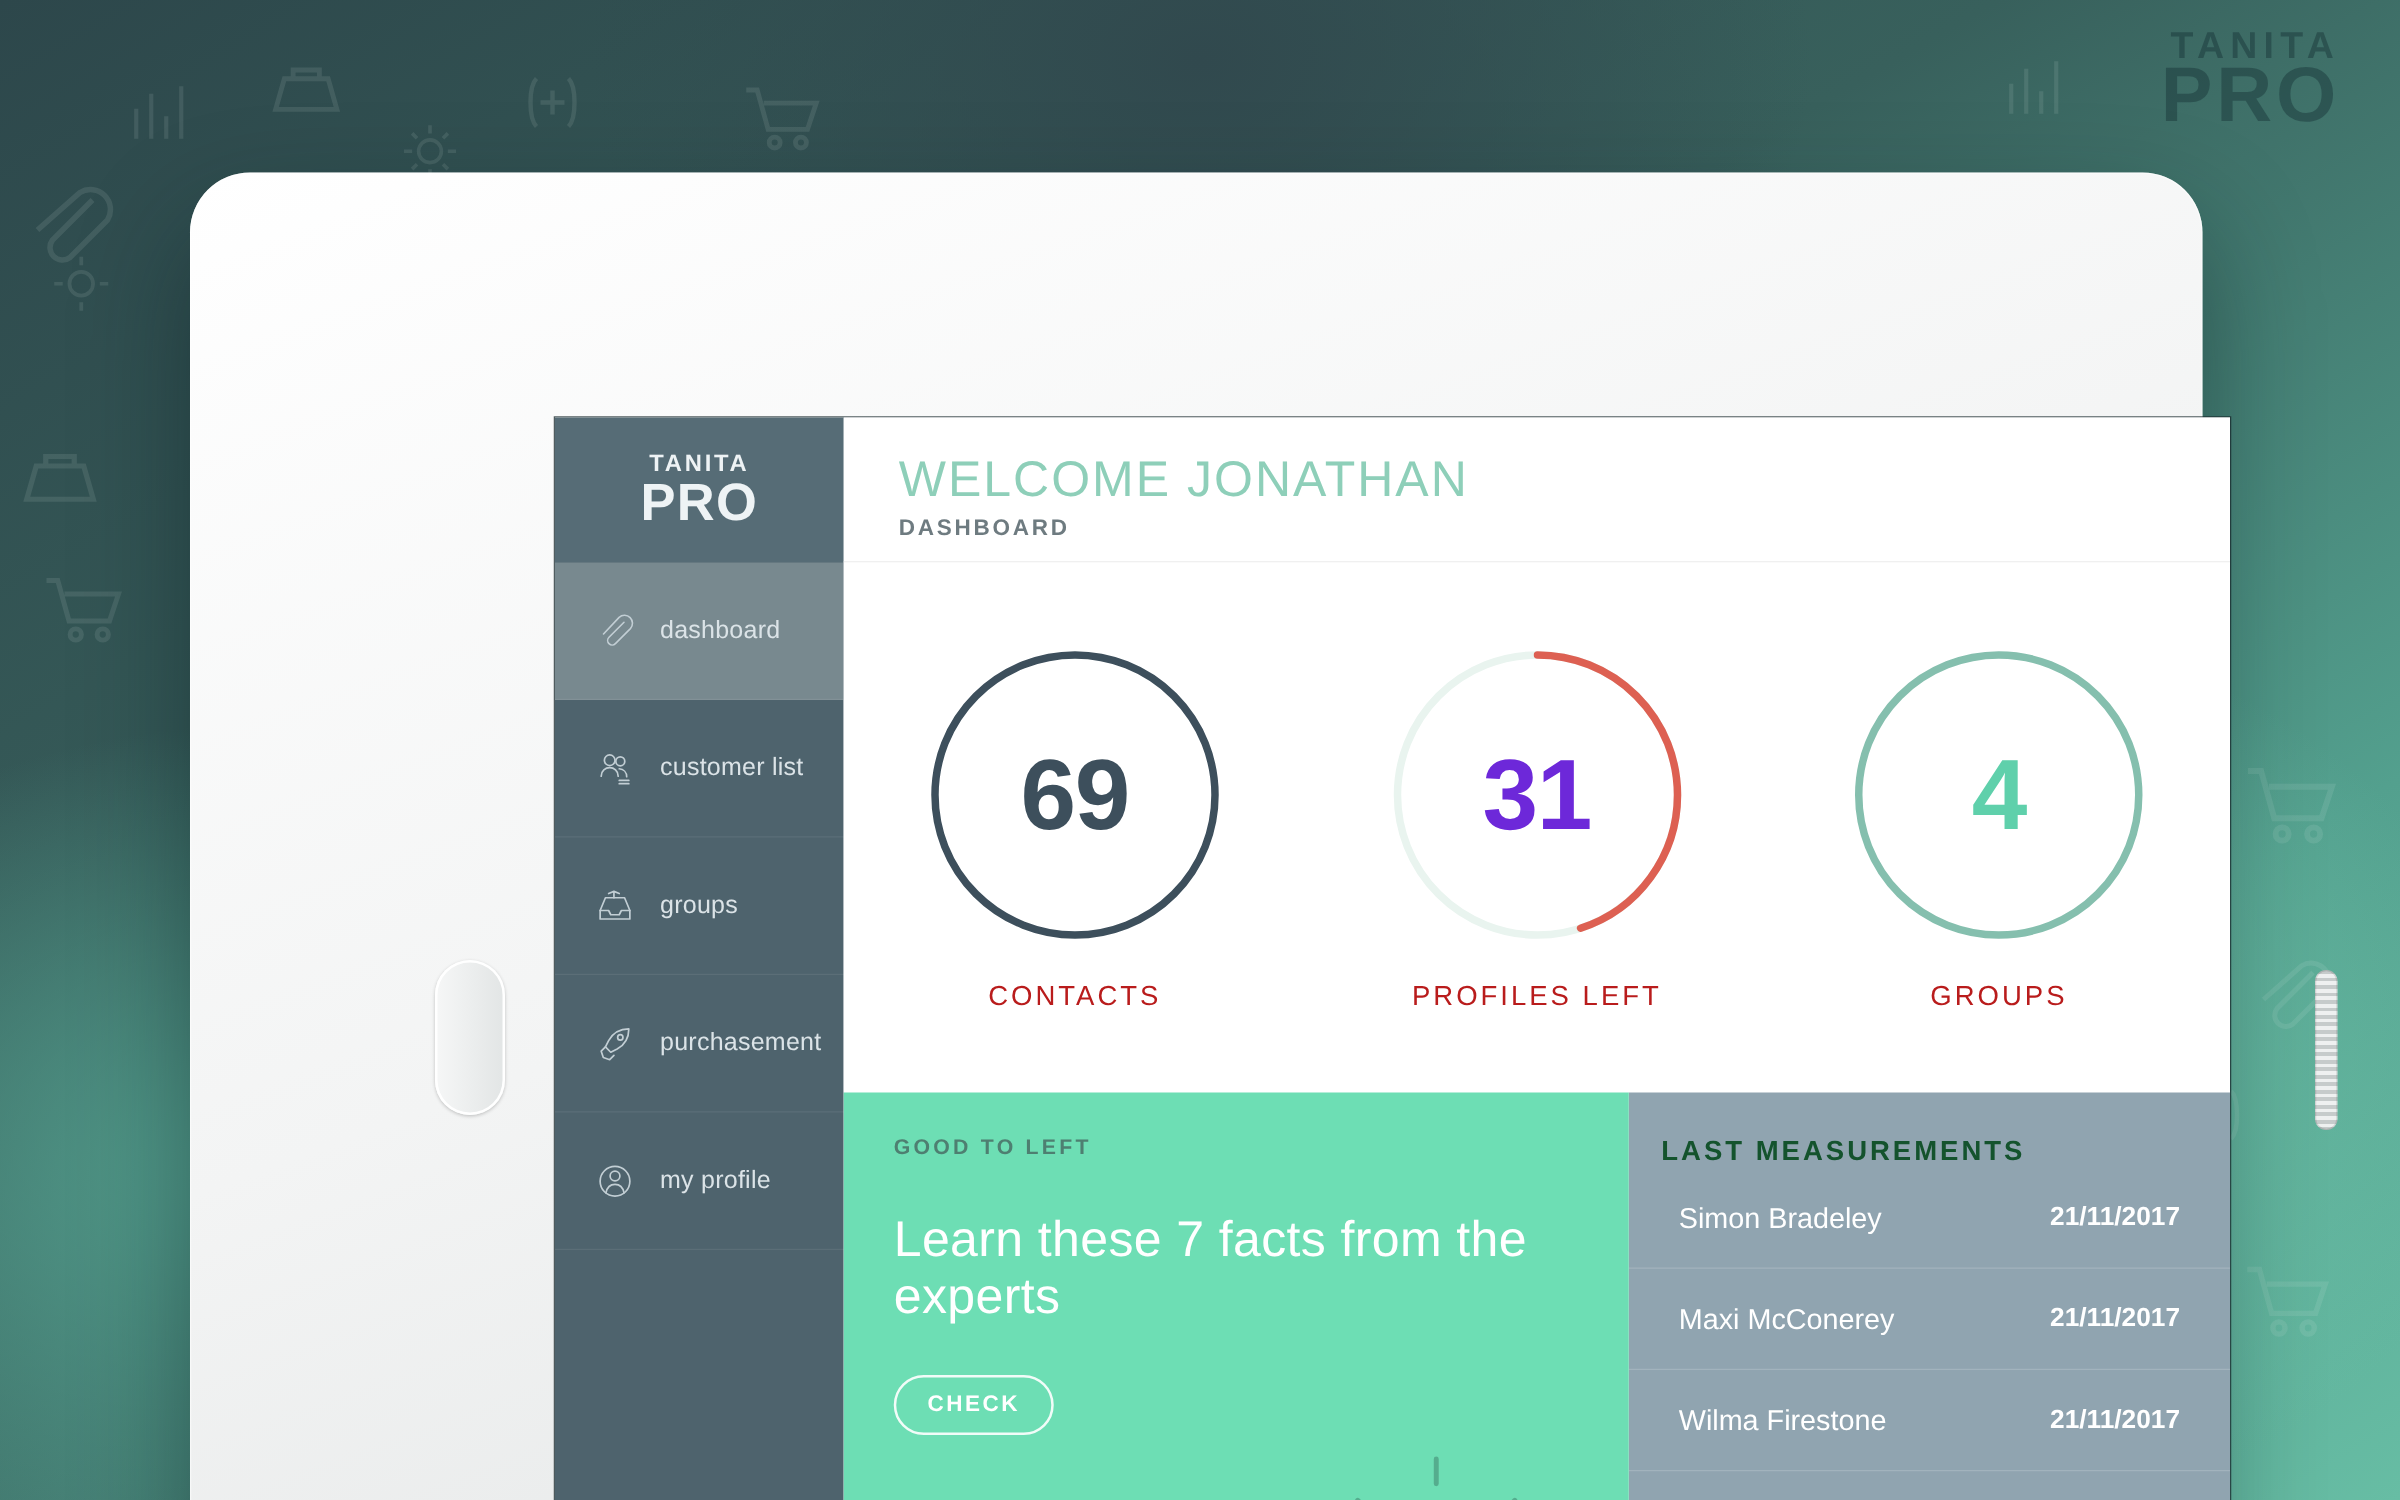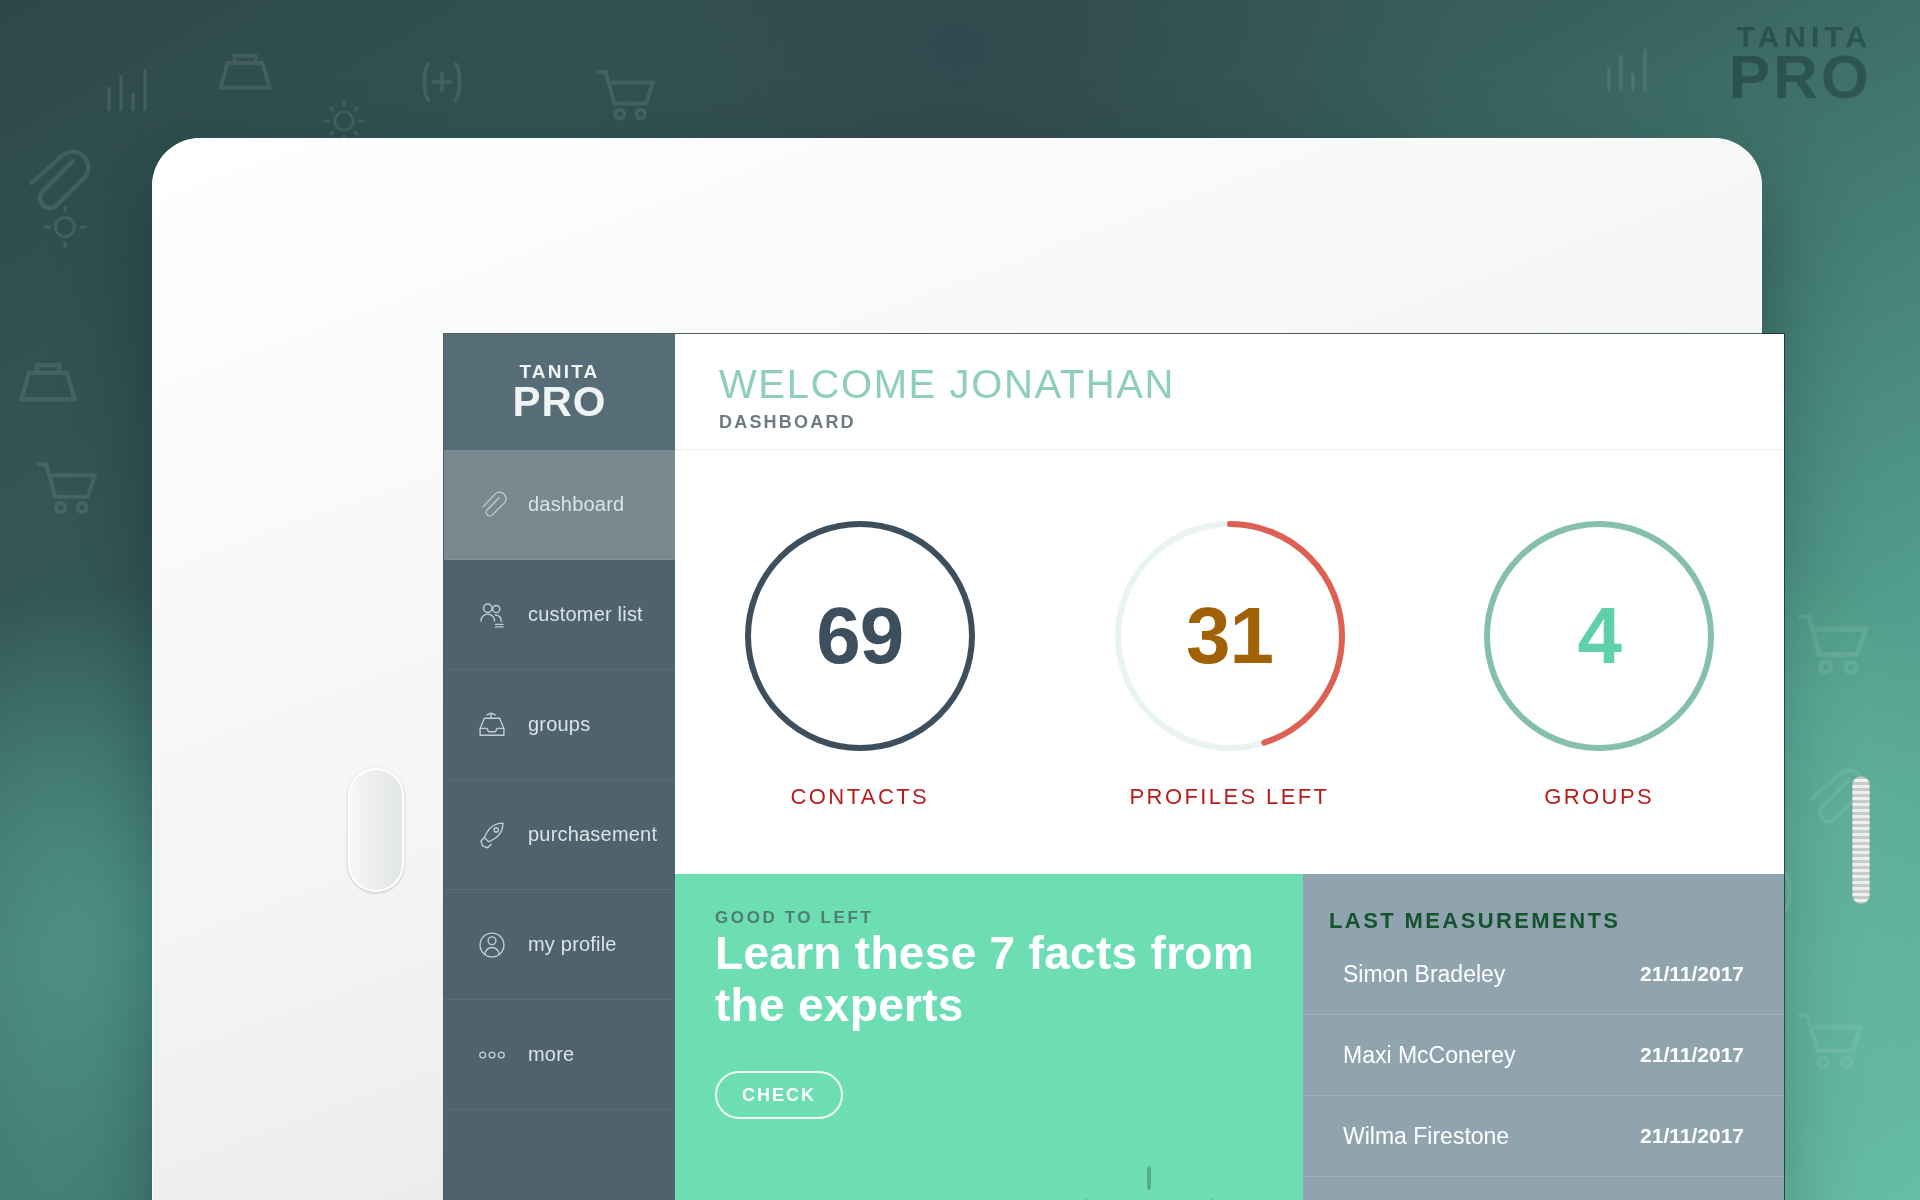--- a/index.html
+++ b/index.html
@@ -102,21 +102,21 @@
   }
   .stat .cap{ margin-top:26px; font-size:22px; letter-spacing:2.4px; color:#b91c1c; }
 
   
   #bottom{ flex:1; display:flex; min-height:0; }
   #promo{
     flex:0 0 628px; background:#6ddeb4; position:relative; padding:34px 0 0 40px; overflow:hidden;
   }
   #promo .kicker{ font-size:17px; font-weight:bold; letter-spacing:2.6px; color:#4e7f71; }
   #promo h2{
-    font-size:46px; line-height:1.12; color:#fff; font-weight:700; letter-spacing:.3px;
+    margin-top:42px; font-size:40px; line-height:1.12; color:#fff; font-weight:400; letter-spacing:.3px;
   }
   #check{
     margin-top:40px; width:128px; height:48px; border:2px solid rgba(255,255,255,.9);
     border-radius:26px; display:flex; align-items:center; justify-content:center;
     color:#fff; font-size:18px; font-weight:bold; letter-spacing:2px; background:transparent;
     cursor:pointer;
   }
   #bulb{ position:absolute; right:54px; bottom:-26px; opacity:.5; }
   #bulb svg{ stroke:#3f7e6a; fill:none; stroke-width:2.4; stroke-linecap:round; }
 
@@ -258,30 +258,20 @@
         <span class="nav-ico">
           <svg viewBox="0 0 40 40" width="34" height="34">
             <circle cx="20" cy="20" r="14"></circle>
               <circle cx="20" cy="15" r="4.6"></circle>
             <path d="M11.5 31c1-5 4.2-8 8.5-8s7.5 3 8.5 8"></path>
           </svg>
         </span>
         <span>my profile</span>
       </div>
 
-      <div class="nav-item">
-        <span class="nav-ico">
-          <svg viewBox="0 0 40 40" width="34" height="34">
-            <circle cx="9" cy="20" r="3.4"></circle>
-              <circle cx="20" cy="20" r="3.4"></circle>
-              <circle cx="31" cy="20" r="3.4"></circle>
-          </svg>
-        </span>
-        <span>more</span>
-      </div>
     </nav>
 
     <div id="main">
 
       <header id="header">
         <div id="welcome">WELCOME JONATHAN</div>
         <div id="subtitle">DASHBOARD</div>
       </header>
 
       <section id="stats">
@@ -296,21 +286,21 @@
           </div>
           <div class="cap">CONTACTS</div>
         </div>
 
         <div class="stat">
           <div class="ring">
             <svg viewBox="0 0 244 244" width="244" height="244">
               <circle cx="122" cy="122" r="112" fill="none" stroke-width="6" stroke="#e9f4ef"></circle>
               <circle cx="122" cy="122" r="112" fill="none" stroke-width="6" stroke-linecap="round" stroke="#dd6052" stroke-dasharray="316.6725394818512 703.7167544041137"></circle>
             </svg>
-            <div class="val" style="color: #a16207;">31</div>
+            <div class="val" style="color: #6d28d9;">31</div>
           </div>
           <div class="cap">PROFILES LEFT</div>
         </div>
 
         <div class="stat">
           <div class="ring">
             <svg viewBox="0 0 244 244" width="244" height="244">
               <circle cx="122" cy="122" r="112" fill="none" stroke-width="6" stroke="#85bfae"></circle>
               <circle cx="122" cy="122" r="112" fill="none" stroke-width="6" stroke-linecap="round" stroke="none"></circle>
             </svg>

